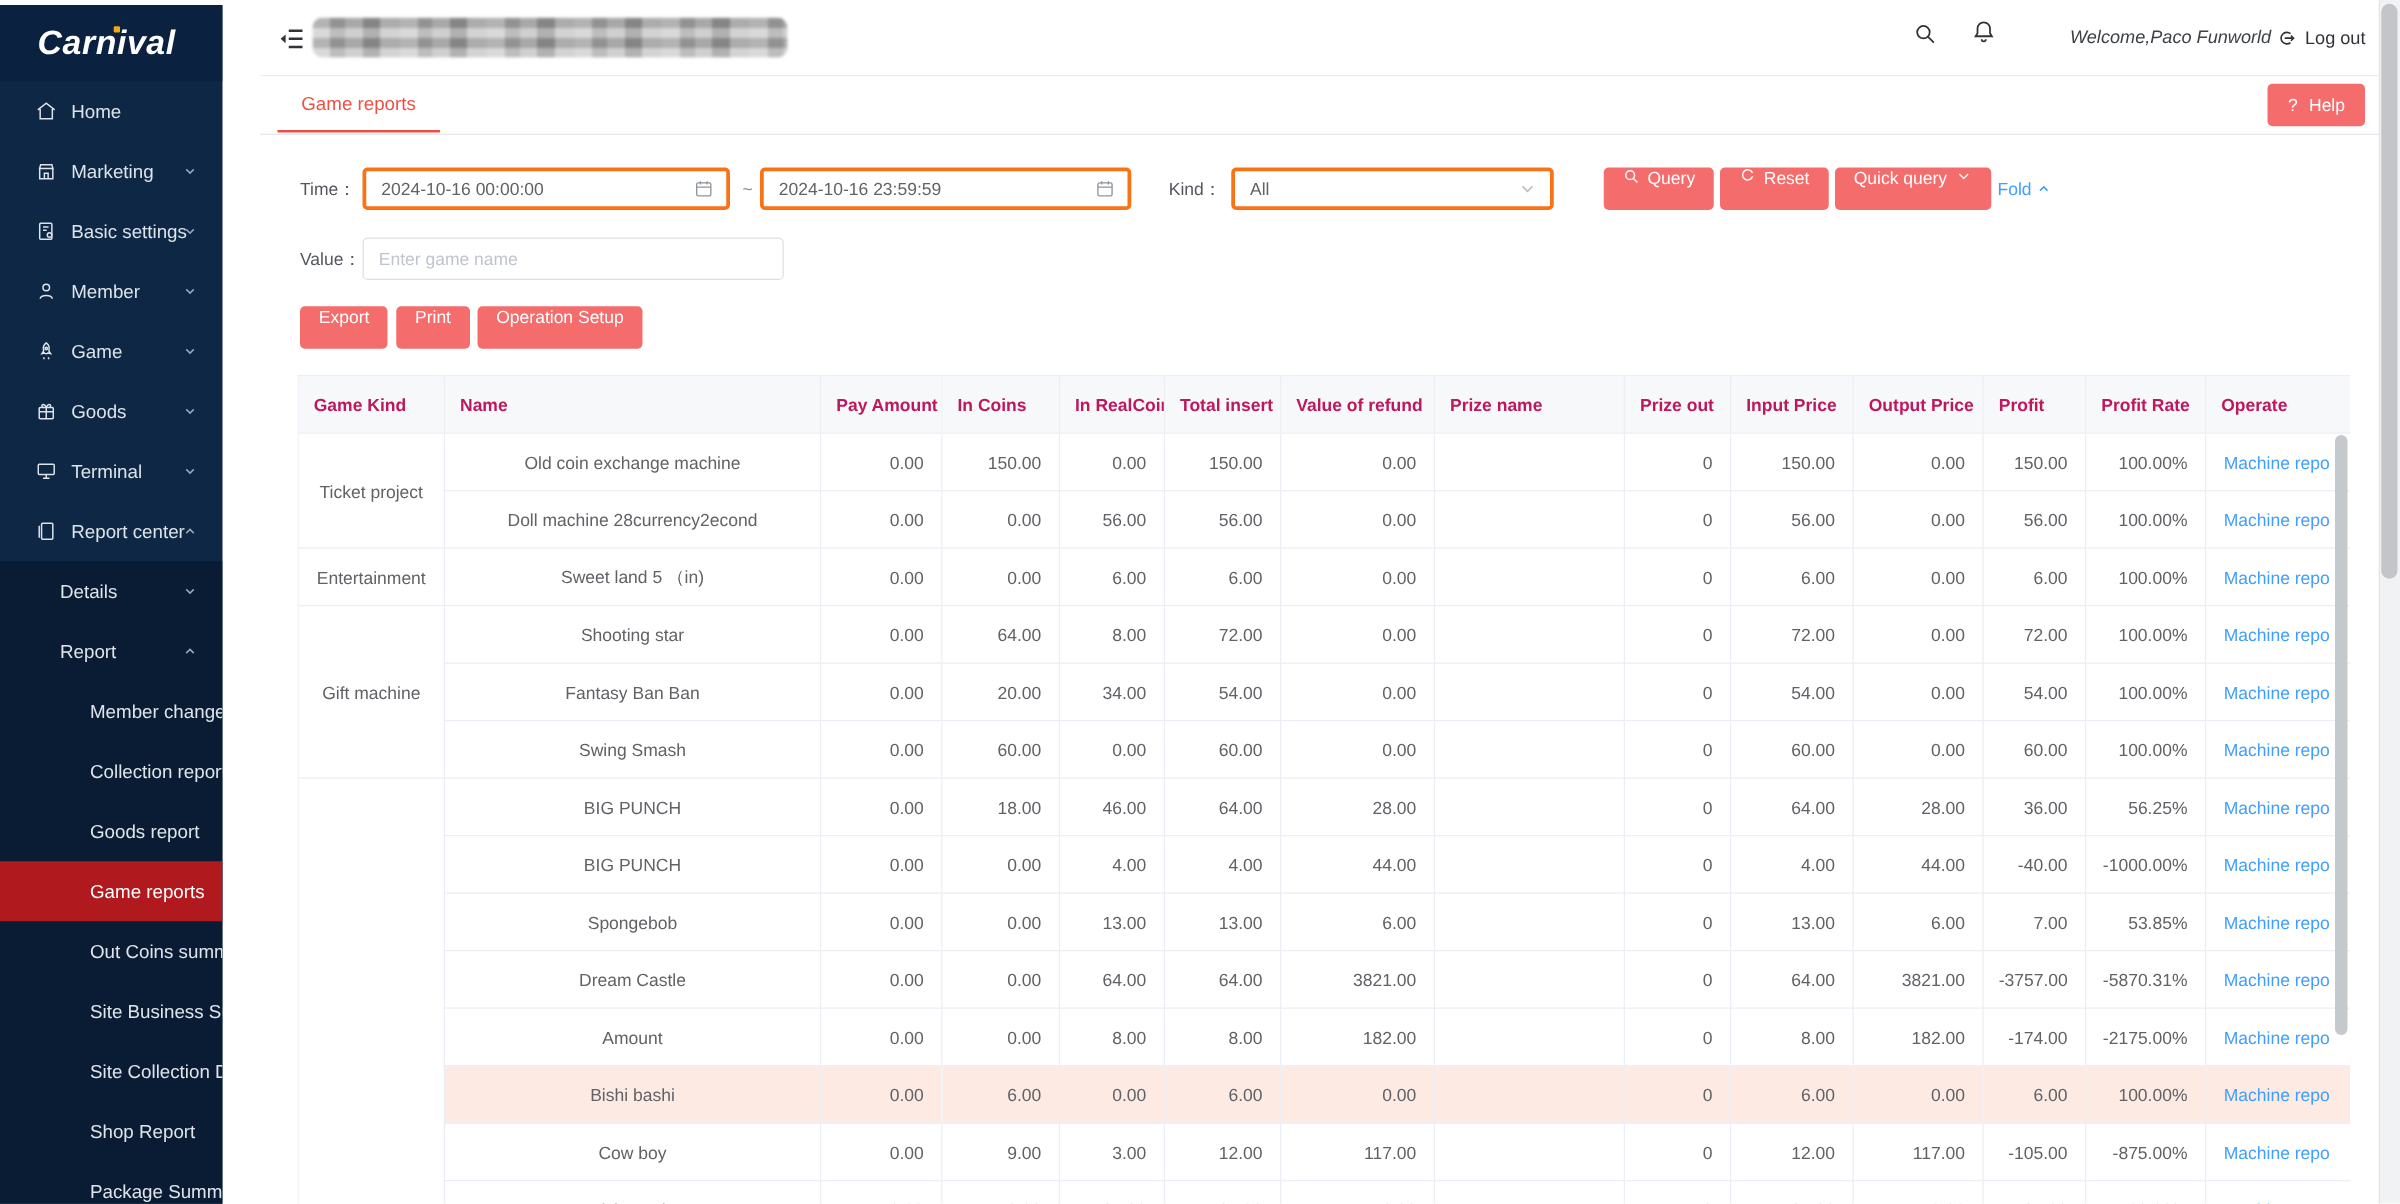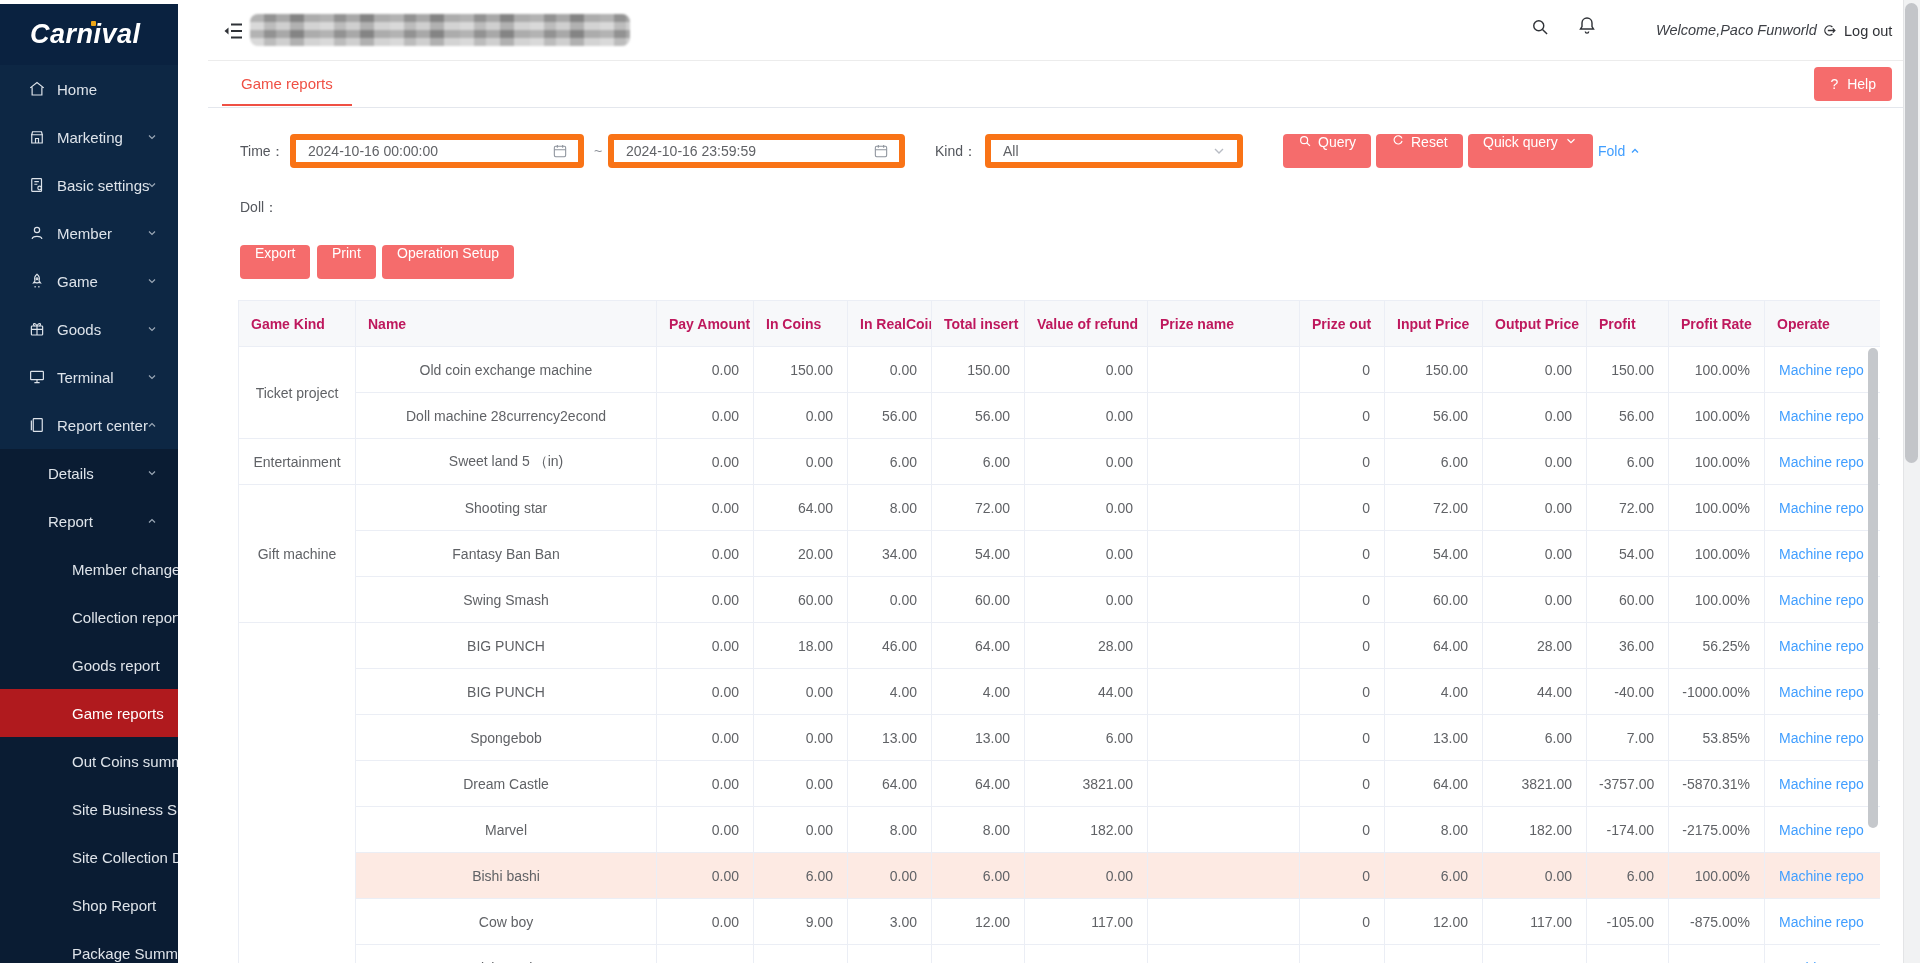--- a/index.html
+++ b/index.html
@@ -40,21 +40,21 @@
   .logout svg{width:17px;height:17px;}
 
   
   .tabbar{position:absolute;left:208px;top:62px;width:1712px;height:46px;background:#fff;border-bottom:1px solid #e4e7ed;z-index:3;}
   .tab{position:absolute;left:14px;top:0;height:44px;line-height:44px;padding:0 19px;color:var(--tab-red);font-size:15px;border-bottom:2px solid var(--tab-red);cursor:pointer;}
   .help-btn{position:absolute;right:28px;top:5px;height:34px;padding:0 16px;background:var(--accent);color:#fff;border:none;border-radius:4px;font-size:14px;display:inline-flex;align-items:center;gap:9px;cursor:pointer;}
 
   
   .content{position:absolute;left:208px;top:108px;width:1712px;height:855px;background:#fff;}
   .flabel{position:absolute;height:34px;line-height:34px;font-size:14px;color:#54575d;}
-  .finput{position:absolute;height:34px;border:6px solid #f97316;border-radius:4px;background:#fff;display:flex;align-items:center;padding:0 10px 0 12px;font-size:14px;color:#606266;cursor:text;}
+  .finput{position:absolute;height:34px;border:3px solid #f97316;border-radius:4px;background:#fff;display:flex;align-items:center;padding:0 10px 0 12px;font-size:14px;color:#606266;cursor:text;}
   .finput .grow{flex:1;}
   .finput svg{width:16px;height:16px;flex:0 0 16px;}
   .tilde{position:absolute;height:34px;line-height:34px;color:#8a8f97;font-size:14px;}
   .rbtn{position:absolute;height:34px;border:none;border-radius:4px;background:var(--accent);color:#fff;font-size:14px;display:inline-flex;align-items:flex-start;justify-content:center;gap:6px;cursor:pointer;padding:0 15px;}
   .rbtn svg{width:14px;height:14px;}
   .fold{position:absolute;height:34px;display:inline-flex;align-items:center;gap:4px;color:var(--link-blue);font-size:14px;cursor:pointer;}
   .fold svg{width:12px;height:12px;}
   input.nfield{position:absolute;height:34px;border:1px solid #dcdfe6;border-radius:4px;padding:0 12px;font-size:14px;color:#606266;outline:none;}
   input.nfield::placeholder{color:#c0c4cc;}
 
@@ -323,21 +323,22 @@
         <path d="M6 9l6 6 6-6"></path>
       </svg>
   </button>
   <span class="fold" style="left:1390px;top:26px;">
     <span>Fold</span>
     <svg viewBox="0 0 24 24" fill="none" stroke="#409eff" stroke-width="2.6">
         <path d="M6 15l6-6 6 6"></path>
       </svg>
   </span>
 
-  <span class="flabel" style="left:32px;top:82px;">Doll：</span>
+  <span class="flabel" style="left:32px;top:82px;">Value：</span>
+  <input class="nfield" style="left: 82px; top: 82px; width: 337px;" placeholder="Enter game name">
 
   <button class="rbtn" style="left:32px;top:137px;">
       <span>Export</span>
     </button>
   <button class="rbtn" style="left:109px;top:137px;">
       <span>Print</span>
     </button>
   <button class="rbtn" style="left:174px;top:137px;">
       <span>Operation Setup</span>
     </button>
@@ -527,21 +528,21 @@
             <td class="c-num">3821.00</td>
             <td class="c-prize"></td>
             <td class="c-num">0</td>
             <td class="c-num">64.00</td>
             <td class="c-num">3821.00</td>
             <td class="c-num">-3757.00</td>
             <td class="c-rate">-5870.31%</td>
             <td class="c-op"><a>Machine repo</a></td>
           </tr>
           <tr>
-            <td class="c-name">Marvel</td>
+            <td class="c-name">Amount</td>
             <td class="c-num">0.00</td>
             <td class="c-num">0.00</td>
             <td class="c-num">8.00</td>
             <td class="c-num">8.00</td>
             <td class="c-num">182.00</td>
             <td class="c-prize"></td>
             <td class="c-num">0</td>
             <td class="c-num">8.00</td>
             <td class="c-num">182.00</td>
             <td class="c-num">-174.00</td>

